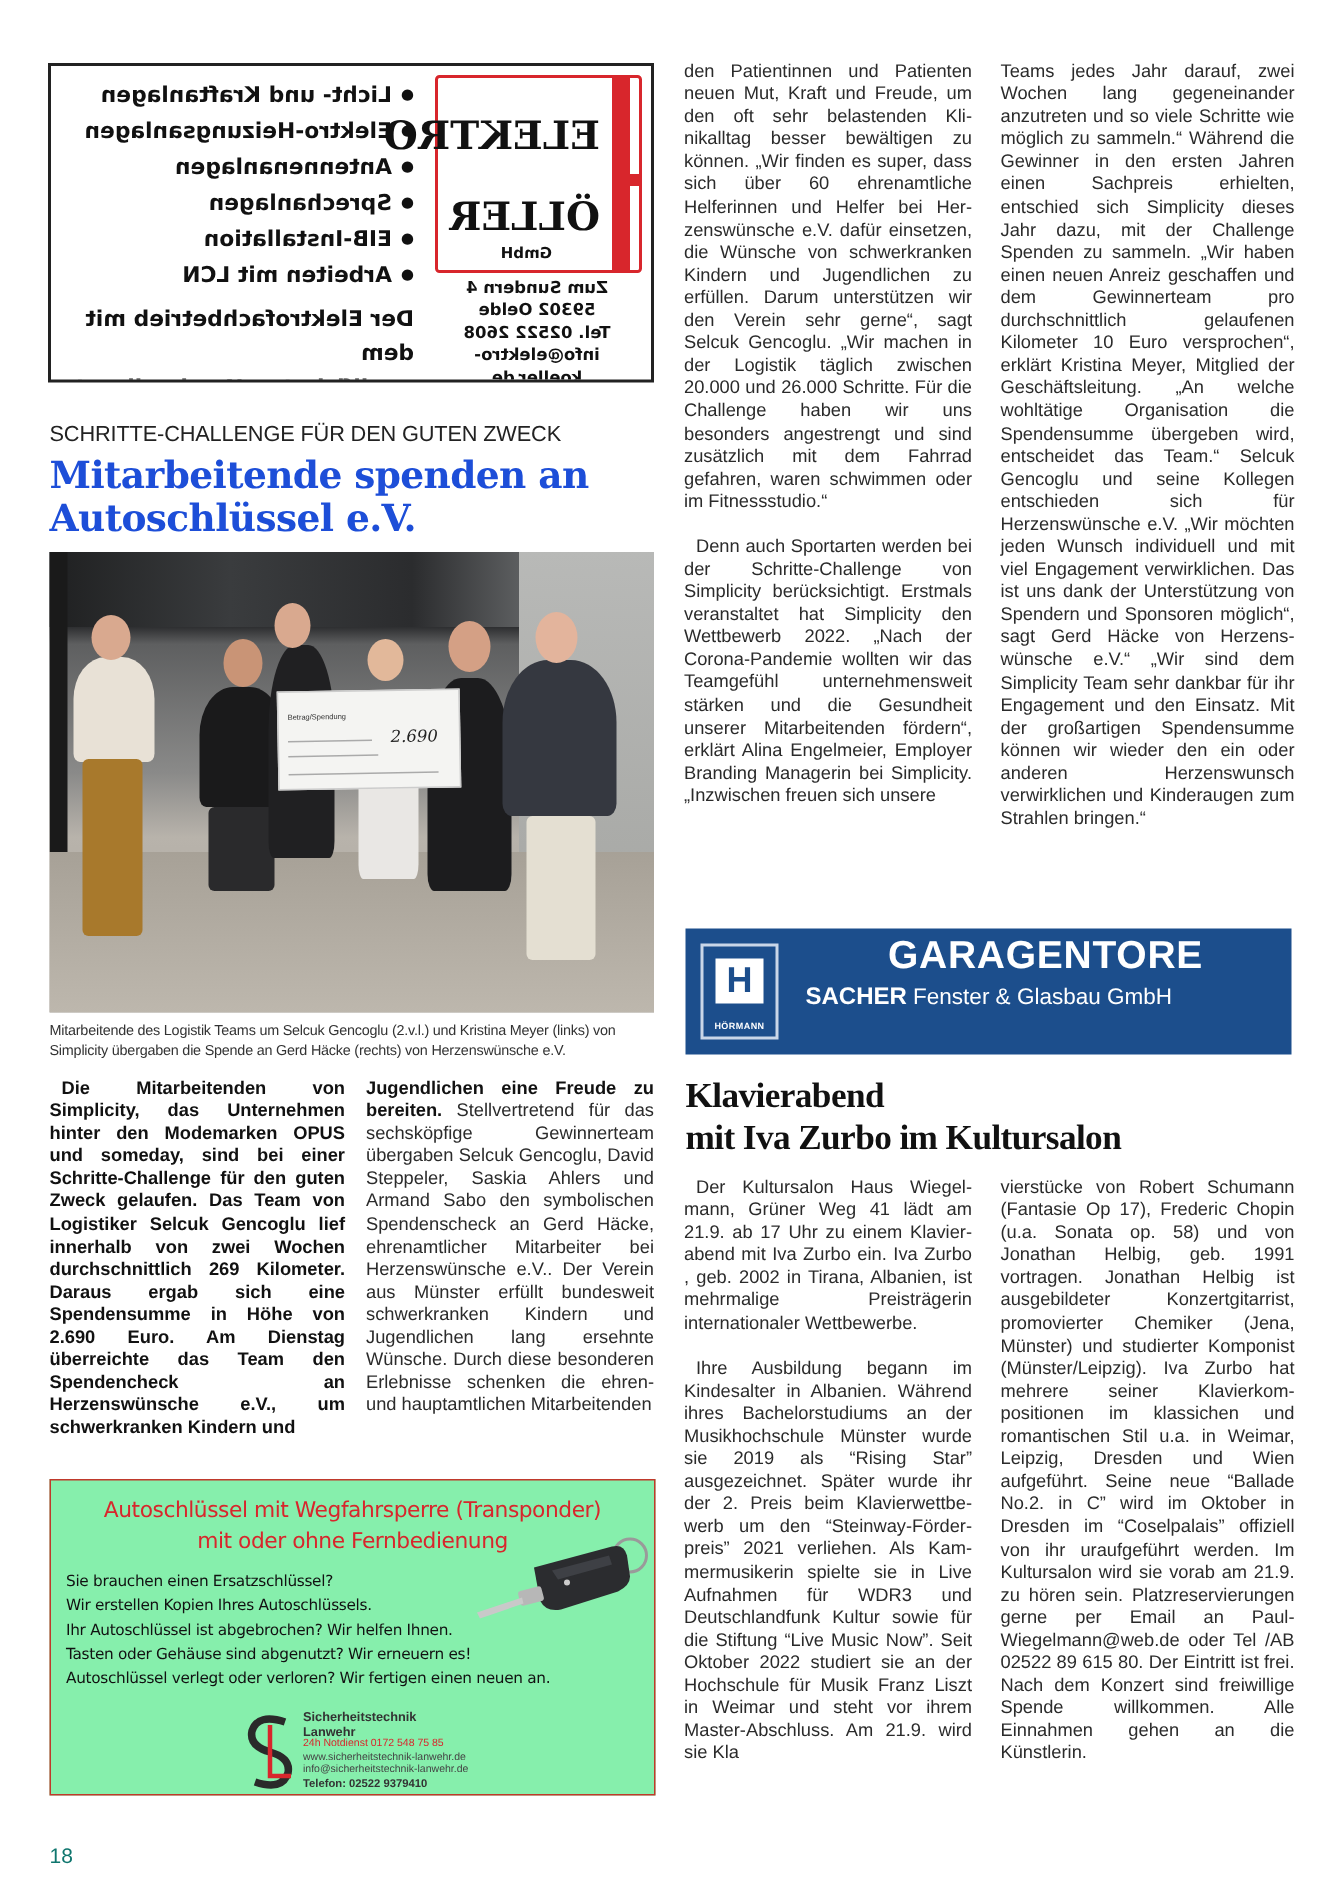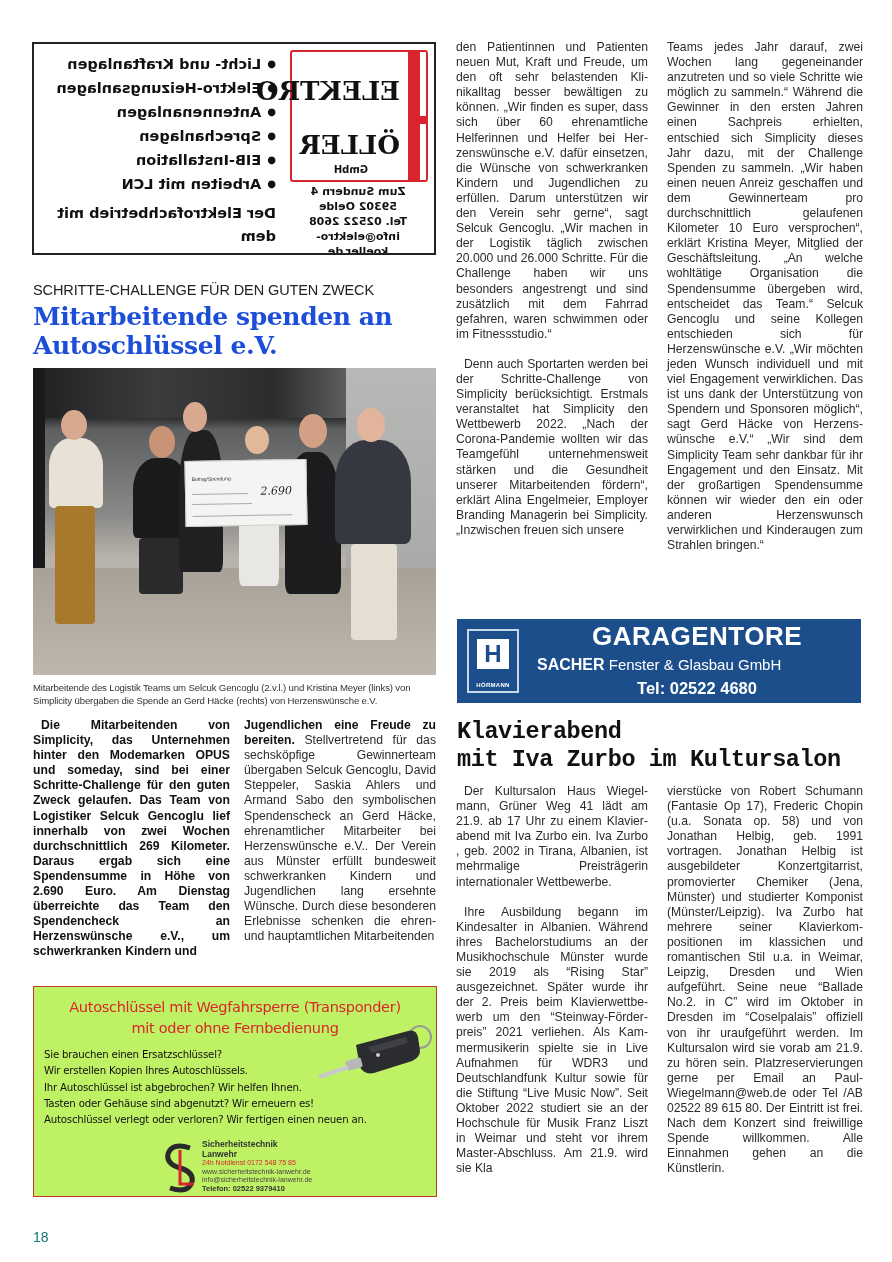--- a/index.html
+++ b/index.html
@@ -48,41 +48,41 @@
   .col p.noindent { text-indent: 0; }
   .col p + p { margin-top: 15px; }
   .bold { font-weight: bold; color: #111; }
 
   .c1 { left: 33px; top: 718px; width: 197px; }
   .c2 { left: 244px; top: 718px; width: 192px; }
   .c3 { left: 456px; top: 40px; width: 192px; }
   .c4 { left: 667px; top: 40px; width: 196px; }
 
   
-  .key-ad { left: 33px; top: 986px; width: 404px; height: 211px; border: 1.5px solid #c0392b; background: #bef264; }
+  .key-ad { left: 33px; top: 986px; width: 404px; height: 211px; border: 1.5px solid #c0392b; background: #86efac; }
   .key-title { position:absolute; left:0; top:10px; width:100%; text-align:center; color:#d8262c; font-family:"DejaVu Sans",sans-serif; font-size:14.5px; line-height:21px; letter-spacing:-0.3px; }
   .key-lines { position:absolute; left:10px; top:60px; font-family:"DejaVu Sans",sans-serif; font-size:10.2px; line-height:16.3px; color:#111; letter-spacing:-0.2px; }
   .key-img { position:absolute; left:282px; top:34px; width:118px; height:60px; }
   .sl-logo { position:absolute; left:126px; top:153px; width:40px; height:54px; }
   .sl-text { position:absolute; left:168px; top:153px; font-size:7px; line-height:8.6px; color:#444; }
   .sl-text .nm { font-weight:bold; font-size:8.5px; line-height:9.5px; color:#333; }
   .sl-text .red { color:#d8262c; }
   .sl-text .tel { font-weight:bold; font-size:7.5px; color:#333; }
 
   
   .garage-ad { left: 457px; top: 619px; width: 404px; height: 84px; background: #1c4e8c; color: #fff; }
   .hoermann { position:absolute; left:10px; top:10px; width:52px; height:64px; border:2px solid #c9d6e8; }
   .hoermann .hbox { position:absolute; left:8px; top:8px; width:32px; height:30px; background:#fff; color:#1c4e8c; font-weight:bold; font-size:24px; line-height:30px; text-align:center; }
   .hoermann .hn { position:absolute; left:0; bottom:3px; width:100%; text-align:center; font-size:6px; font-weight:bold; letter-spacing:0.3px; color:#fff; }
   .garage-t1 { position:absolute; left:80px; top:2px; width:320px; text-align:center; font-weight:bold; font-size:26px; line-height:30px; letter-spacing:0.5px; }
   .garage-t2 { position:absolute; left:80px; top:36px; width:320px; text-align:left; font-size:15px; line-height:20px; }
   .garage-t2 b { font-size:16px; }
   .garage-t3 { position:absolute; left:80px; top:58px; width:320px; text-align:center; font-weight:bold; font-size:16.5px; line-height:22px; }
 
-  .headline2 { left: 457px; top: 718px; width: 410px; font-family: Liberation Mono, monospace; font-weight: bold; font-size: 23.5px; line-height: 27.5px; color: #111; letter-spacing: -0.4px; }
+  .headline2 { left: 457px; top: 718px; width: 410px; font-family: Liberation Serif, serif; font-weight: bold; font-size: 23.5px; line-height: 27.5px; color: #111; letter-spacing: -0.4px; }
 
   .c5 { left: 456px; top: 784px; width: 192px; }
   .c6 { left: 667px; top: 784px; width: 196px; }
 
   .page-no { left: 33px; top: 1229px; font-size: 14px; color: #0f766e; }
 </style>
 </head>
 <body>
 
 <div class="abs koeller-ad">
@@ -204,21 +204,20 @@
   </div>
 </div>
 
 <div class="abs garage-ad">
   <div class="hoermann">
     <div class="hbox">H</div>
     <div class="hn">HÖRMANN</div>
   </div>
   <div class="garage-t1">GARAGENTORE</div>
   <div class="garage-t2"><b>SACHER</b><span> Fenster &amp; Glasbau GmbH</span></div>
-  <div class="garage-t3">Tel: 02522 4680</div>
 </div>
 
 <h2 class="abs headline2">
   <span>Klavierabend</span><br>
   <span>mit Iva Zurbo im Kultursalon</span>
 </h2>
 
 <div class="abs col c5">
   <p>Der Kultursalon Haus Wiegel­mann, Grüner Weg 41 lädt am 21.9. ab 17 Uhr zu einem Klavier­abend mit Iva Zurbo ein. Iva Zurbo , geb. 2002 in Tirana, Alba­nien, ist mehrmalige Preisträge­rin internationaler Wettbewerbe.</p>
   <p>Ihre Ausbildung begann im Kindesalter in Albanien. Wäh­rend ihres Bachelorstudiums an der Musikhochschule Münster wurde sie 2019 als “Rising Star” ausgezeichnet. Später wurde ihr der 2. Preis beim Klavierwettbe­werb um den “Steinway-Förder­preis” 2021 verliehen. Als Kam­mermusikerin spielte sie in Live Aufnahmen für WDR3 und Deutschlandfunk Kultur sowie für die Stiftung “Live Music Now”. Seit Oktober 2022 stu­diert sie an der Hochschule für Musik Franz Liszt in Weimar und steht vor ihrem Master-Ab­schluss. Am 21.9. wird sie Kla­</p>

